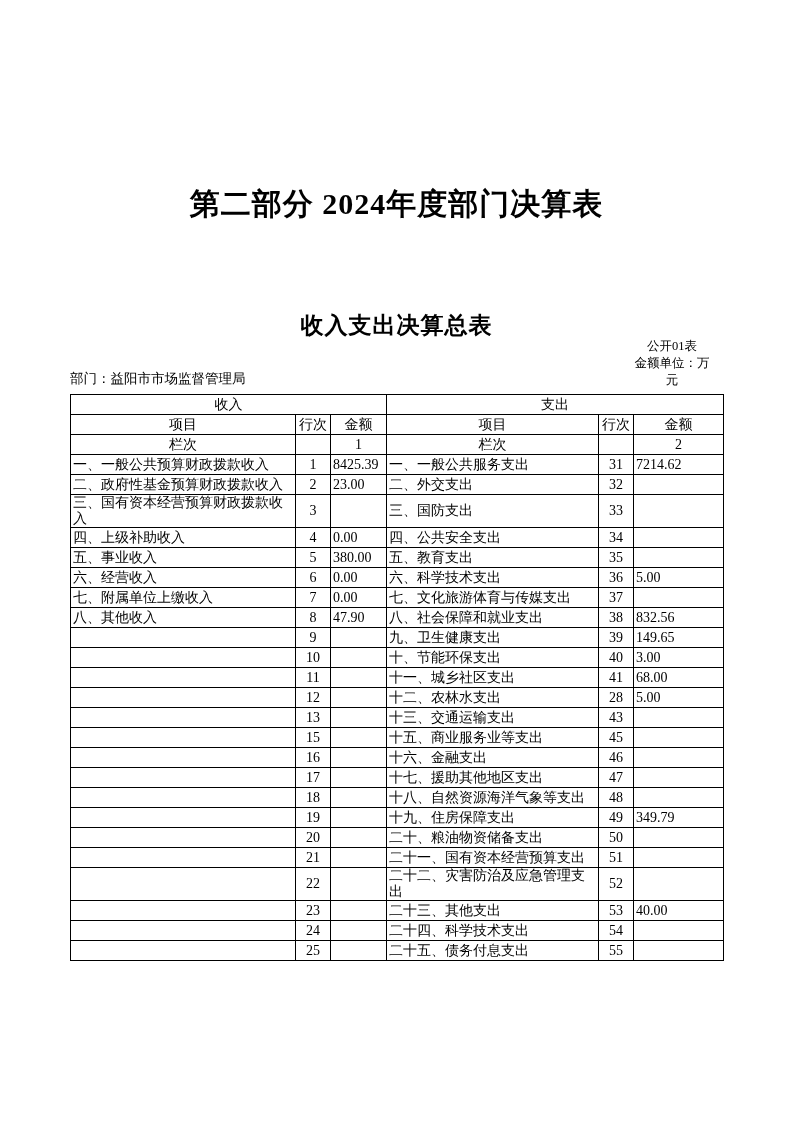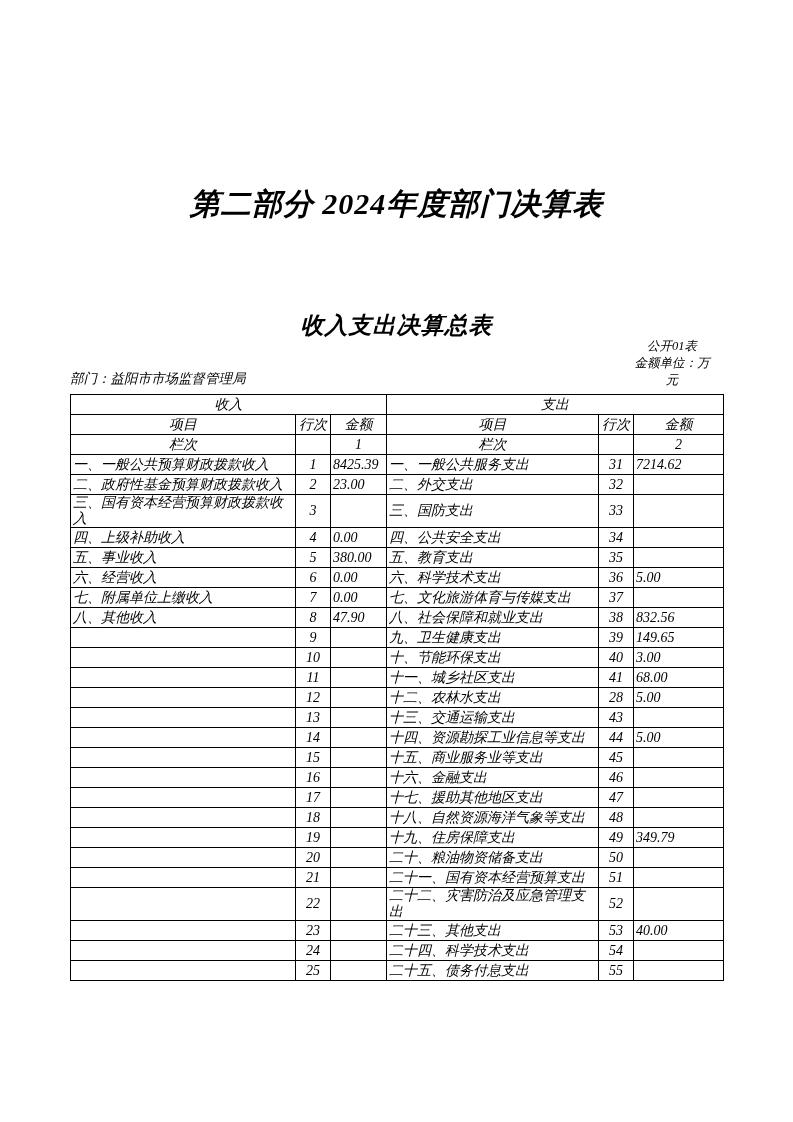--- a/index.html
+++ b/index.html
@@ -3,21 +3,20 @@
 <meta charset="utf-8">
 <style>
   html,body { margin:0; padding:0; background:#ffffff; }
   .page {
     position:relative;
     width:793px; height:1122px;
     background:#ffffff;
     color:#000;
     font-family:"Liberation Serif","DejaVu Serif",serif;
     overflow:hidden;
-    font-style:italic;
   }
   .title {
     position:absolute; top:184px; left:0; width:100%;
     text-align:center; font-size:30px; font-weight:bold;
     white-space:pre; letter-spacing:1px;
   }
   .subtitle {
     position:absolute; top:310px; left:0; width:100%;
     text-align:center; font-size:23px; font-weight:bold;
     letter-spacing:1px;
@@ -197,28 +196,20 @@
         <tr>
           <td class="l"></td>
           <td class="c">13</td>
           <td class="r"></td>
           <td class="l">十三、交通运输支出</td>
           <td class="c">43</td>
           <td class="r"></td>
         </tr>
         <tr>
           <td class="l"></td>
-          <td class="c">14</td>
-          <td class="r"></td>
-          <td class="l">十四、资源勘探工业信息等支出</td>
-          <td class="c">44</td>
-          <td class="r">5.00</td>
-        </tr>
-        <tr>
-          <td class="l"></td>
           <td class="c">15</td>
           <td class="r"></td>
           <td class="l">十五、商业服务业等支出</td>
           <td class="c">45</td>
           <td class="r"></td>
         </tr>
         <tr>
           <td class="l"></td>
           <td class="c">16</td>
           <td class="r"></td>

